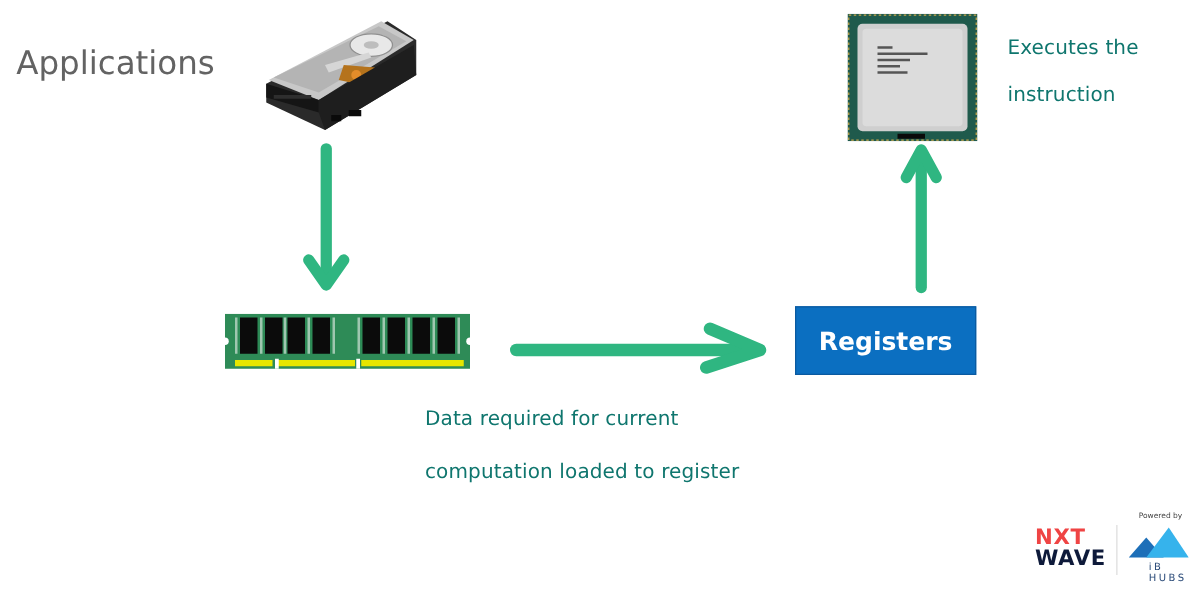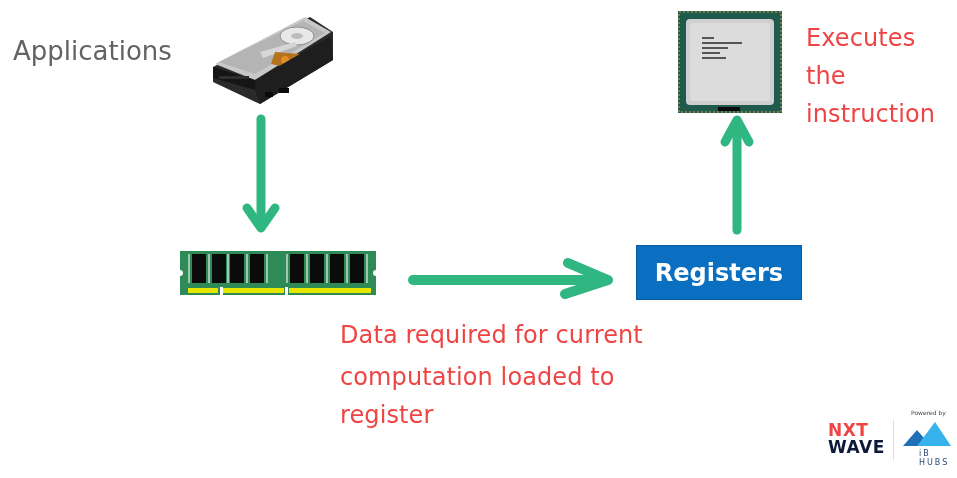--- a/index.html
+++ b/index.html
@@ -1,25 +1,25 @@
 <!DOCTYPE html>
 <html><head>
   <meta charset="utf-8">
   <style>
     html, body { margin: 0; padding: 0; background: #ffffff; }
     body { width: 957px; height: 478px; position: relative; overflow: hidden;
            font-family: "DejaVu Sans", "Liberation Sans", sans-serif; color: #5f5f5f; }
     .abs { position: absolute; }
-    .label { font-size: 24px; color: #ef4444; line-height: 38px; letter-spacing: 0.1px; }
+    .label { font-size: 16px; color: #0f766e; line-height: 38px; letter-spacing: 0.1px; }
     .label-lg { font-size: 26px; color: #636363; }
     .center { text-align: left; }
-    #registers { left: 636px; top: 245px; width: 166px; height: 55px; background: #0b6fc1;
+    #registers { left: 636px; top: 245px; width: 145px; height: 55px; background: #0b6fc1;
                  border: 1px solid #0a5aa0; box-sizing: border-box; display: flex;
                  align-items: center; justify-content: center; color: #ffffff;
-                 font-weight: bold; font-size: 24px; font-family: "DejaVu Sans", sans-serif; }
+                 font-weight: bold; font-size: 20px; font-family: "DejaVu Sans", sans-serif; }
     svg { position: absolute; }
     .nxt { font-family: "DejaVu Sans", sans-serif; font-weight: 900; font-size: 17px;
            line-height: 17px; letter-spacing: 0.5px; }
     .powered { font-size: 6px; color: #444; font-family: "DejaVu Sans", sans-serif; }
     .ibhubs { font-size: 8px; color: #2a4a78; letter-spacing: 2px; font-family: "DejaVu Sans", sans-serif; }
     .divider { width: 1px; background: #dddddd; }
   </style>
 </head>
 <body>
 

